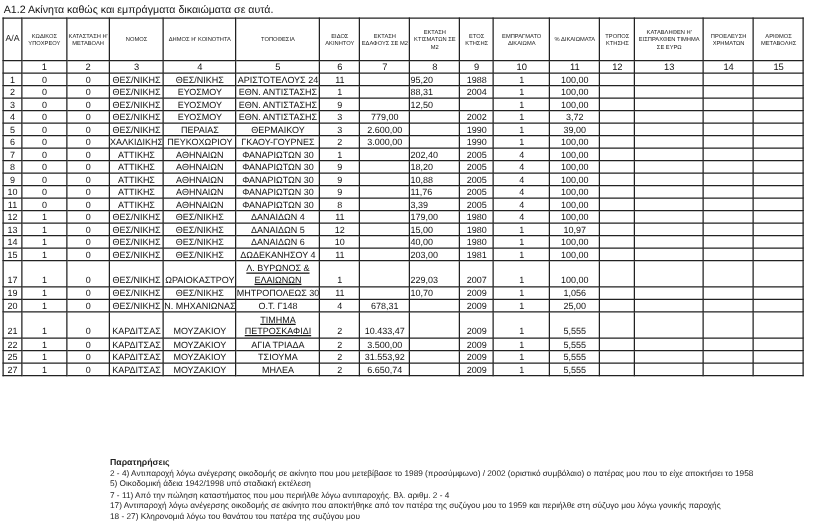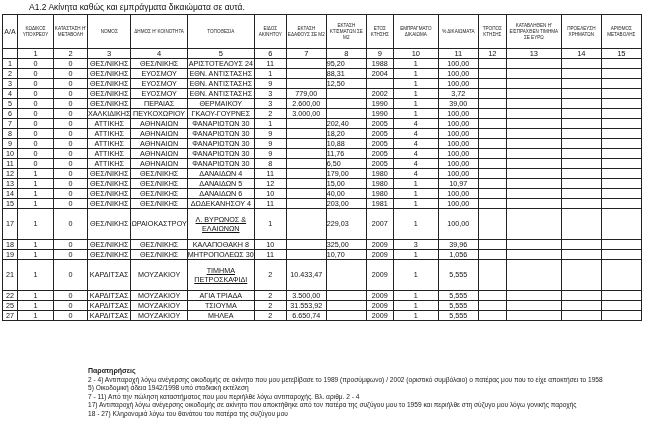--- a/index.html
+++ b/index.html
@@ -1,27 +1,27 @@
 <!DOCTYPE html>
 <html><head>
 <meta charset="utf-8">
 <style>
   html, body { margin: 0; padding: 0; background: #ffffff; }
   body { width: 650px; height: 422px; overflow: hidden; position: relative; font-family: "Liberation Sans", sans-serif; color: #111; }
-  .title { position: absolute; left: 3px; top: 2px; font-size: 8.5px; color: #111; letter-spacing: 0; margin-left: 26px; }
+  .title { position: absolute; left: 3px; top: 2px; font-size: 8.5px; color: #111; letter-spacing: 0; }
   table.grid { position: absolute; left: 2px; top: 14px; border-collapse: collapse; table-layout: fixed; font-family: "Liberation Sans", sans-serif; }
   table.grid td, table.grid th { border: 1px solid #222; padding: 0; text-align: center; vertical-align: middle; overflow: hidden; white-space: nowrap; }
   table.grid th { font-weight: normal; font-size: 4.6px; line-height: 6px; height: 33px; white-space: normal; color: #222; }
   table.grid th.aa { font-size: 7px; }
   table.grid tr.num td { height: 9px; font-size: 7.5px; line-height: 9px; }
   table.grid tr.row td { height: 9px; font-size: 7.2px; line-height: 9px; }
   table.grid tr.row.tall td { height: 19px; }
   table.grid td.small { font-size: 4.8px; }
   table.grid td.wrap { white-space: normal; line-height: 6px; text-decoration: underline; }
-  table.grid tr.tall td.bottom { vertical-align: bottom; padding-bottom: 11px; }
+  table.grid tr.tall td.bottom { vertical-align: bottom; padding-bottom: 1px; }
   table.grid td.right { text-align: left; padding-right: 2px; }
   .notes { position: absolute; left: 88px; top: 367px; font-size: 6.6px; line-height: 8.6px; color: #222; }
   .notes .nh { font-weight: bold; font-size: 7px; }
   .notes div { white-space: nowrap; }
 </style>
 </head>
 <body>
 
 <div class="title">Α1.2 Ακίνητα καθώς και εμπράγματα δικαιώματα σε αυτά.</div>
 
@@ -265,21 +265,21 @@
       </tr>
       <tr class="row">
         <td>11</td>
         <td>0</td>
         <td>0</td>
         <td class="small">ΑΤΤΙΚΗΣ</td>
         <td class="small">ΑΘΗΝΑΙΩΝ</td>
         <td class="small">ΦΑΝΑΡΙΩΤΩΝ 30</td>
         <td>8</td>
         <td></td>
-        <td class="right">6,50</td>
+        <td class="right">3,39</td>
         <td>2005</td>
         <td>4</td>
         <td>100,00</td>
         <td></td>
         <td></td>
         <td></td>
         <td></td>
       </tr>
       <tr class="row">
         <td>12</td>
@@ -365,50 +365,50 @@
         <td class="right bottom">229,03</td>
         <td class="bottom">2007</td>
         <td class="bottom">1</td>
         <td class="bottom">100,00</td>
         <td class="bottom"></td>
         <td class="bottom"></td>
         <td class="bottom"></td>
         <td class="bottom"></td>
       </tr>
       <tr class="row">
-        <td>18</td>
-        <td>1</td>
-        <td>0</td>
-        <td class="small">ΘΕΣ/ΝΙΚΗΣ</td>
-        <td class="small">ΘΕΣ/ΝΙΚΗΣ</td>
-        <td class="small">ΚΑΛΑΠΟΘΑΚΗ 8</td>
-        <td>10</td>
-        <td></td>
-        <td class="right">325,00</td>
-        <td>2009</td>
-        <td>3</td>
-        <td>39,96</td>
-        <td></td>
-        <td></td>
-        <td></td>
-        <td></td>
-      </tr>
-      <tr class="row">
         <td>19</td>
         <td>1</td>
         <td>0</td>
         <td class="small">ΘΕΣ/ΝΙΚΗΣ</td>
         <td class="small">ΘΕΣ/ΝΙΚΗΣ</td>
         <td class="small">ΜΗΤΡΟΠΟΛΕΩΣ 30</td>
         <td>11</td>
         <td></td>
         <td class="right">10,70</td>
         <td>2009</td>
         <td>1</td>
         <td>1,056</td>
+        <td></td>
+        <td></td>
+        <td></td>
+        <td></td>
+      </tr>
+      <tr class="row">
+        <td>20</td>
+        <td>1</td>
+        <td>0</td>
+        <td class="small">ΘΕΣ/ΝΙΚΗΣ</td>
+        <td class="small">Ν. ΜΗΧΑΝΙΩΝΑΣ</td>
+        <td class="small">Ο.Τ. Γ148</td>
+        <td>4</td>
+        <td>678,31</td>
+        <td class="right"></td>
+        <td>2009</td>
+        <td>1</td>
+        <td>25,00</td>
         <td></td>
         <td></td>
         <td></td>
         <td></td>
       </tr>
       <tr class="row tall">
         <td class="bottom">21</td>
         <td class="bottom">1</td>
         <td class="bottom">0</td>
         <td class="small bottom">ΚΑΡΔΙΤΣΑΣ</td>

